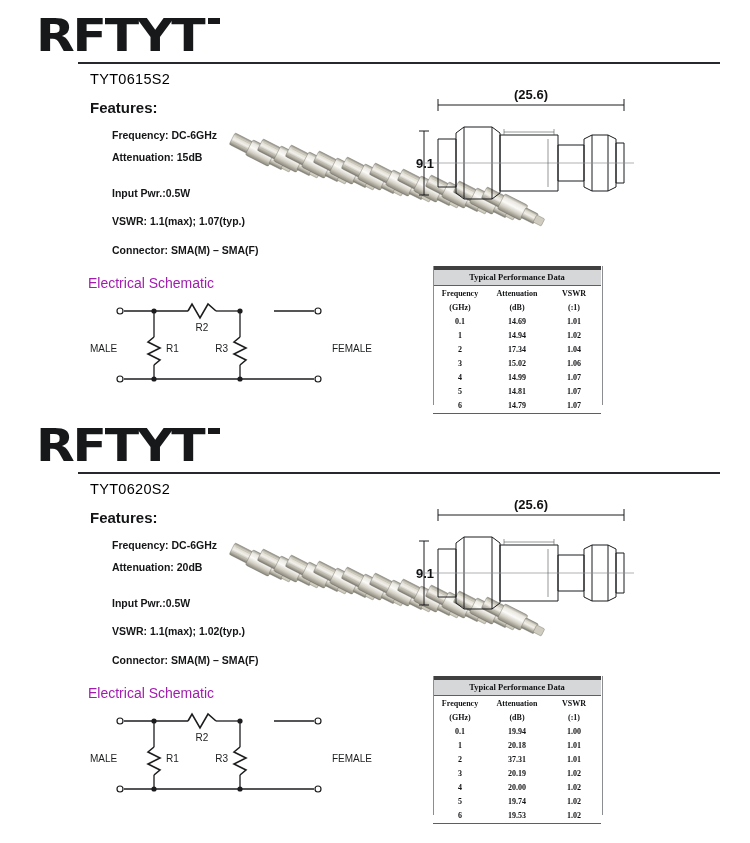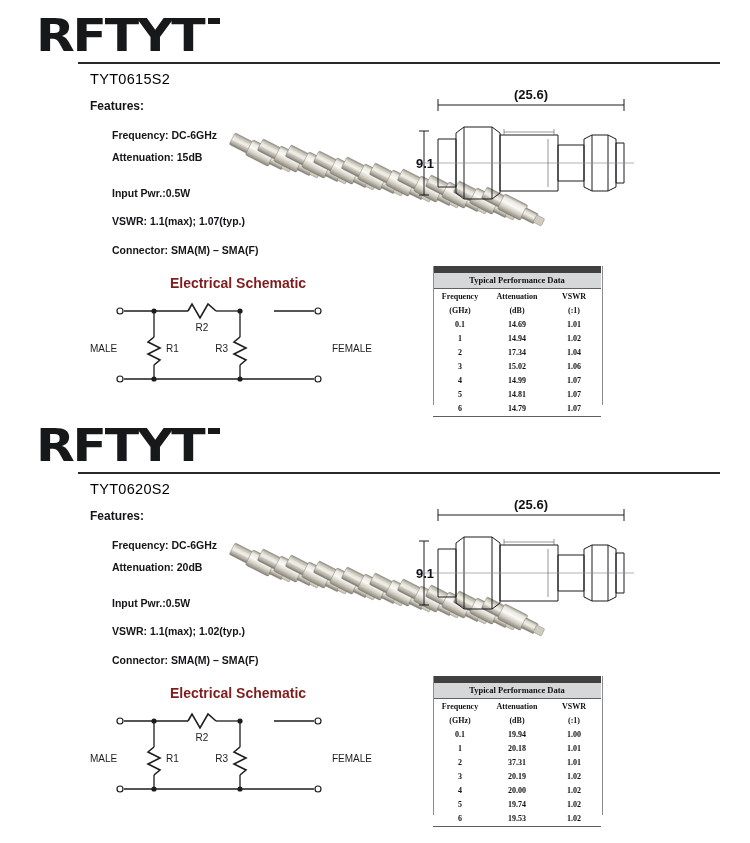--- a/index.html
+++ b/index.html
@@ -62,21 +62,21 @@
     left: 90px;
     top: 66px;
     font-size: 14.5px;
     color: #000000;
     letter-spacing: .3px;
   }
   .features-title {
     position: absolute;
     left: 90px;
     top: 94px;
-    font-size: 12px;
+    font-size: 15px;
     font-weight: bold;
     color: #141517;
   }
   .feature {
     position: absolute;
     left: 112px;
     font-size: 10.5px;
     font-weight: bold;
     color: #141517;
     white-space: nowrap;
@@ -93,24 +93,23 @@
     left: 88px;
     top: 270px;
     width: 330px;
     height: 118px;
   }
   .schematic-title {
     position: absolute;
     left: 0;
     top: 0;
     width: 300px;
-    text-align: center;
     font-size: 14px;
-    font-weight: bold;
-    color: #7f1d1d;
+    font-weight: normal;
+    color: #a21caf;
   }
   .schematic-svg {
     position: absolute;
     left: 0;
     top: 22px;
   }
   .sch-label {
     font-family: "Liberation Sans", sans-serif;
     font-size: 10px;
     fill: #1c1d1f;
@@ -157,21 +156,21 @@
   .perf-table td {
     text-align: center;
     padding: 0;
     line-height: 14px;
     border: none;
   }
   .perf-table thead .title-row th {
     background: #d6d7d9;
     font-size: 8.5px;
     line-height: 15px;
-    border-top: 7px solid #404040;
+    border-top: 4px solid #404040;
     border-bottom: 1px solid #5d5f62;
     margin-top: 12px;
   }
   .perf-table thead .head-row th {
     background: rgba(255,255,255,0.55);
     line-height: 15px;
   }
   .perf-table thead .unit-row th {
     background: rgba(255,255,255,0.55);
     line-height: 14px;

